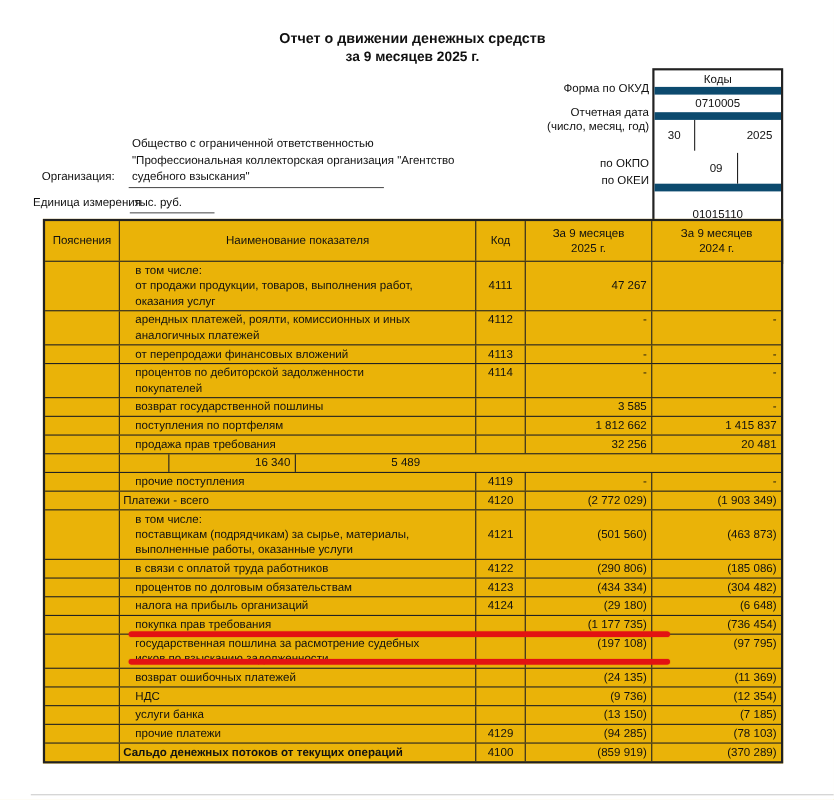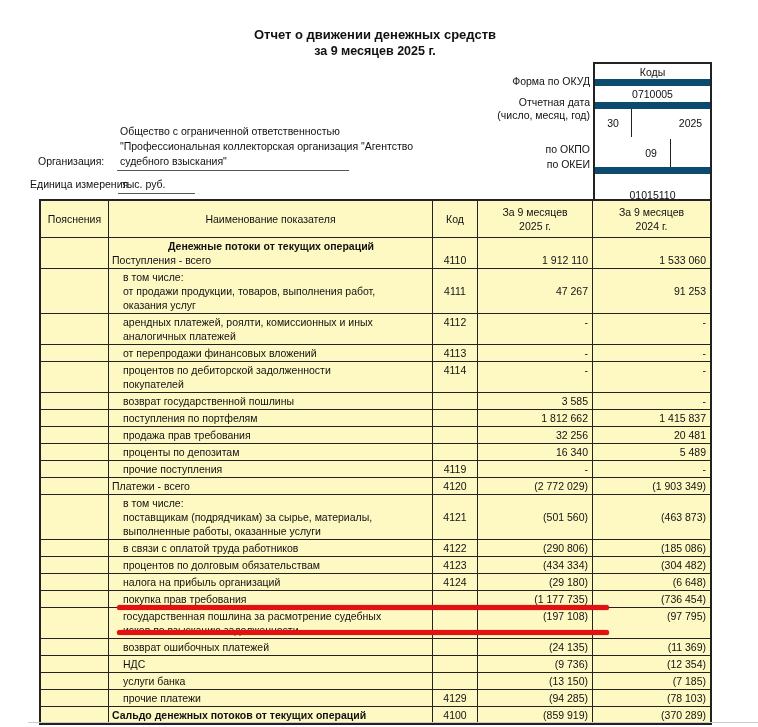--- a/index.html
+++ b/index.html
@@ -49,21 +49,21 @@
   .org-l3 { left: 120px; top: 154px; }
   .org-label { left: 38px; top: 154px; }
   .org-rule { left: 117px; top: 170px; width: 232px; height: 1px; background: #555; }
   .unit-label { left: 30px; top: 177px; }
   .unit-value { left: 122px; top: 177px; }
   .unit-rule { left: 118px; top: 193px; width: 77px; height: 1px; background: #555; }
 
   
   .main-table {
     position: absolute; left: 39px; top: 199px; width: 673px;
-    border: 2px solid #222; background: #fef9c3;
+    border: 2px solid #222; background: #eab308;
   }
   .trow { display: flex; border-bottom: 1px solid #222; position: relative; }
   .trow:last-child { border-bottom: none; justify-content: center; }
   .cell { border-right: 1px solid #222; padding: 1px 2px; }
   .c1 { width: 68px; }
   .c2 { width: 324px; padding-left: 3px; }
   .c3 { width: 45px; text-align: center; }
   .c4 { width: 115px; text-align: right; padding-right: 4px; }
   .c5 { width: 117px; text-align: right; padding-right: 4px; border-right: none; }
 
@@ -136,42 +136,30 @@
     <div class="trow thead">
       <div class="cell c1">Пояснения</div>
       <div class="cell c2">Наименование показателя</div>
       <div class="cell c3">Код</div>
       <div class="cell c4">За 9 месяцев
 2025 г.</div>
       <div class="cell c5">За 9 месяцев
 2024 г.</div>
     </div>
     <div>
-        <div class="trow shift">
-      <div class="cell c1"></div>
-      <div class="cell c2">
-        <div class="section">Денежные потоки от текущих операций</div>
-
-        <div class="name-text">Поступления - всего</div>
-      </div>
-      <div class="cell c3">4110</div>
-      <div class="cell c4">1 912 110</div>
-      <div class="cell c5">1 533 060</div>
-    </div>
         <div class="trow indent shift">
       <div class="cell c1"></div>
       <div class="cell c2">
 
         <div class="prefix">в том числе:</div>
         <div class="name-text">от продажи продукции, товаров, выполнения работ,
 оказания услуг</div>
       </div>
       <div class="cell c3">4111</div>
       <div class="cell c4">47 267</div>
-      <div class="cell c5">91 253</div>
     </div>
         <div class="trow indent">
       <div class="cell c1"></div>
       <div class="cell c2">
 
         <div class="name-text">арендных платежей, роялти, комиссионных и иных
 аналогичных платежей</div>
       </div>
       <div class="cell c3">4112</div>
       <div class="cell c4">-</div>
@@ -223,24 +211,20 @@
       <div class="cell c2">
 
         <div class="name-text">продажа прав требования</div>
       </div>
       <div class="cell c3"></div>
       <div class="cell c4">32 256</div>
       <div class="cell c5">20 481</div>
     </div>
         <div class="trow indent">
       <div class="cell c1"></div>
-      <div class="cell c2">
-
-        <div class="name-text">проценты по депозитам</div>
-      </div>
       <div class="cell c3"></div>
       <div class="cell c4">16 340</div>
       <div class="cell c5">5 489</div>
     </div>
         <div class="trow indent">
       <div class="cell c1"></div>
       <div class="cell c2">
 
         <div class="name-text">прочие поступления</div>
       </div>

